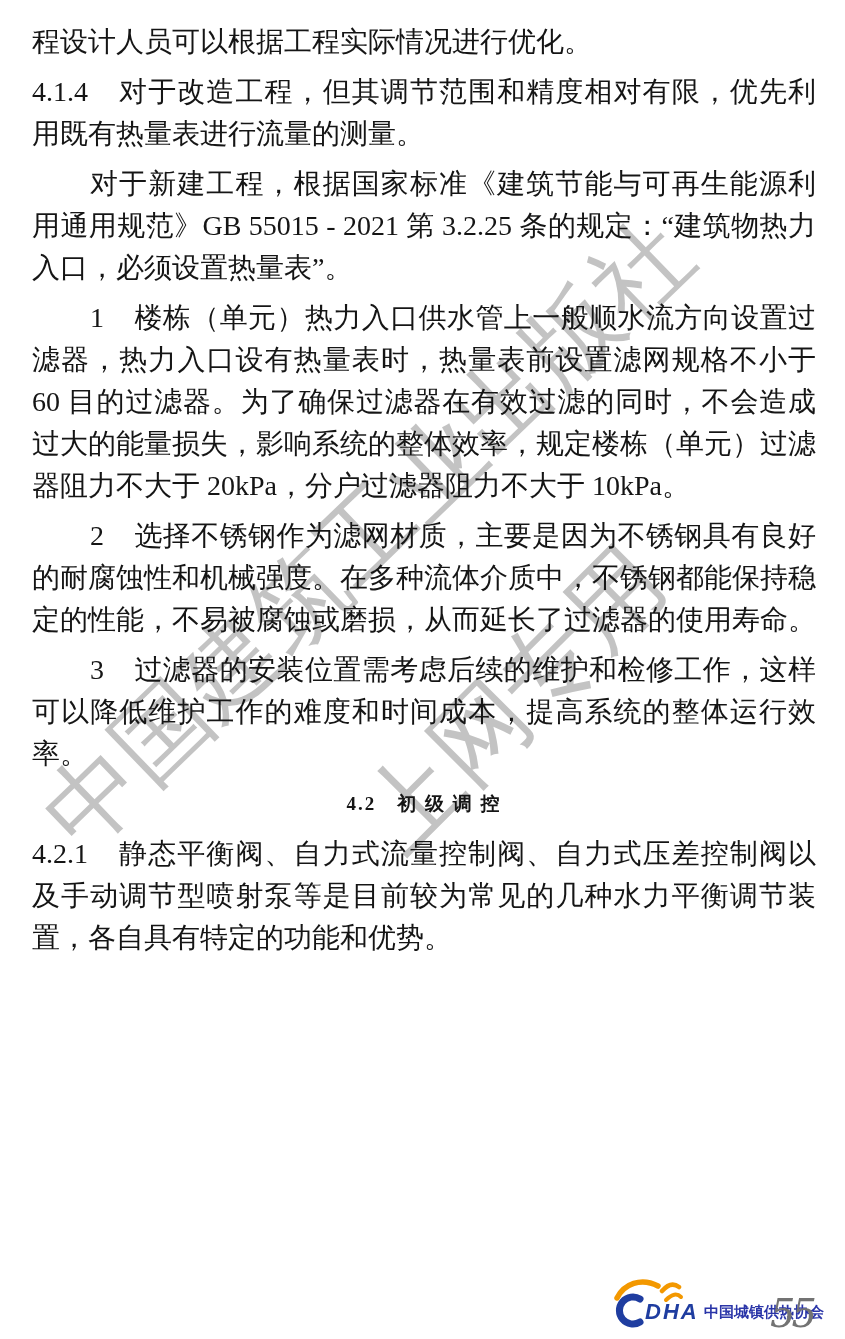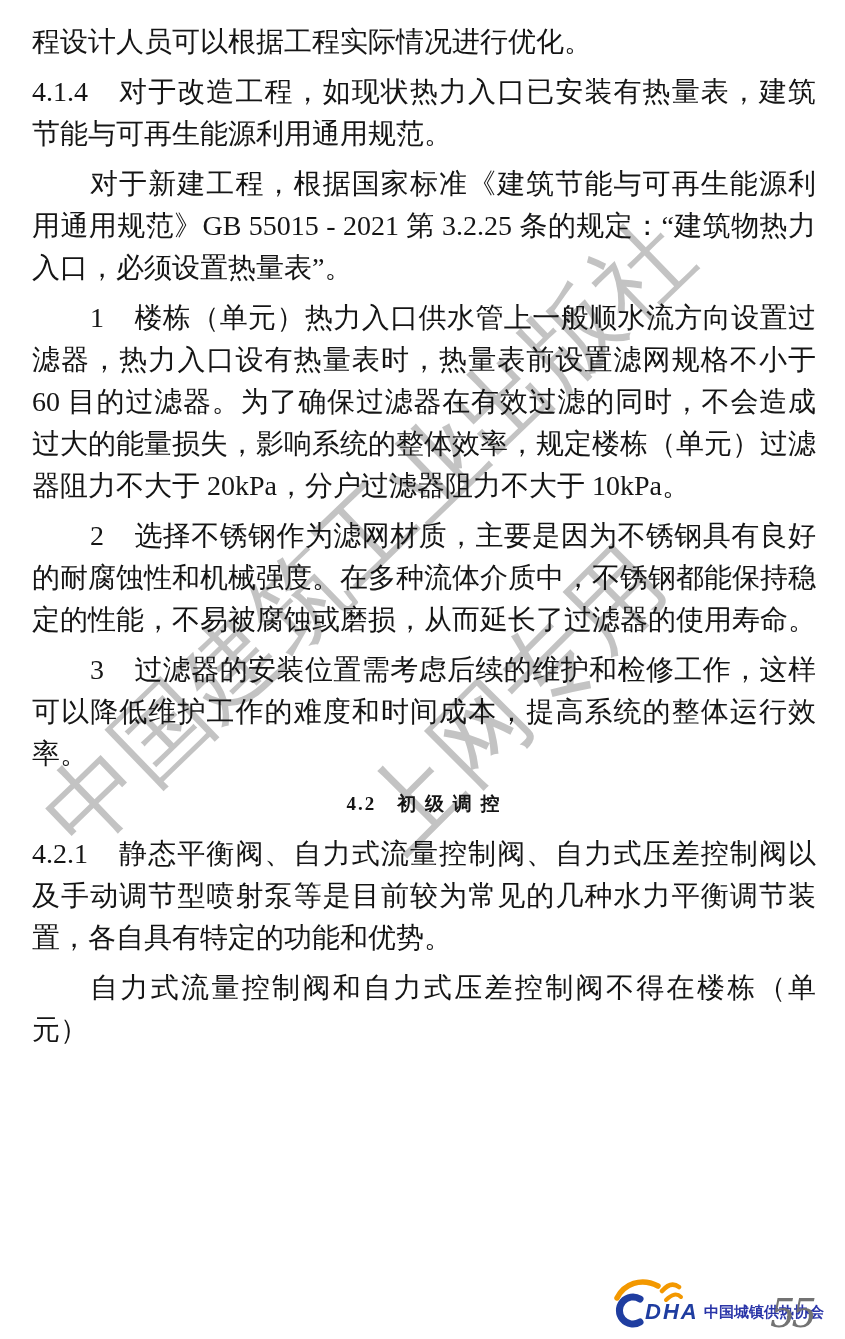--- a/index.html
+++ b/index.html
@@ -72,37 +72,36 @@
 
 <div class="page">
 
   <div class="wm wm-press">中国建筑工业出版社</div>
   <div class="wm wm-usage">上网专用</div>
 
   <div class="body-text">
 
     <p class="para"><span>程设计人员可以根据工程实际情况进行优化。</span></p>
 
-    <p class="para"><b class="num">4.1.4</b><span>对于改造工程，如现状热力入口已安装有热量表，建筑节能与可再生能源利用通用规范。</span></p>
+    <p class="para"><b class="num">4.1.4</b><span>对于改造工程，但其调节范围和精度相对有限，优先利用既有热量表进行流量的测量。</span></p>
 
     <p class="para indent"><span>对于新建工程，根据国家标准《建筑节能与可再生能源利用通用规范》GB 55015 - 2021 第 3.2.25 条的规定：“建筑物热力入口，必须设置热量表”。</span></p>
 
 
     <p class="para indent"><b class="num">1</b><span>楼栋（单元）热力入口供水管上一般顺水流方向设置过滤器，热力入口设有热量表时，热量表前设置滤网规格不小于 60 目的过滤器。为了确保过滤器在有效过滤的同时，不会造成过大的能量损失，影响系统的整体效率，规定楼栋（单元）过滤器阻力不大于 20kPa，分户过滤器阻力不大于 10kPa。</span></p>
 
     <p class="para indent"><b class="num">2</b><span>选择不锈钢作为滤网材质，主要是因为不锈钢具有良好的耐腐蚀性和机械强度。在多种流体介质中，不锈钢都能保持稳定的性能，不易被腐蚀或磨损，从而延长了过滤器的使用寿命。</span></p>
 
     <p class="para indent"><b class="num">3</b><span>过滤器的安装位置需考虑后续的维护和检修工作，这样可以降低维护工作的难度和时间成本，提高系统的整体运行效率。</span></p>
 
     <p class="section-heading">4.2　初 级 调 控</p>
 
     <p class="para"><b class="num">4.2.1</b><span>静态平衡阀、自力式流量控制阀、自力式压差控制阀以及手动调节型喷射泵等是目前较为常见的几种水力平衡调节装置，各自具有特定的功能和优势。</span></p>
 
 
-    <p class="para indent"><span>自力式流量控制阀和自力式压差控制阀不得在楼栋（单元）</span></p>
 
   </div>
 
   <div class="logo-wrap">
     <svg width="212" height="56" viewBox="0 0 212 56" xmlns="http://www.w3.org/2000/svg">
       <g fill="none" stroke="#f39800" stroke-linecap="round">
         <path d="M5 19 C 12 5, 29 -2, 46 7" stroke-width="5.5"></path>
         <path d="M50 12 C 56 5, 62 4, 67 8" stroke-width="4.5"></path>
         <path d="M54 21 C 60 15, 65 14, 69 18" stroke-width="4"></path>
       </g>

